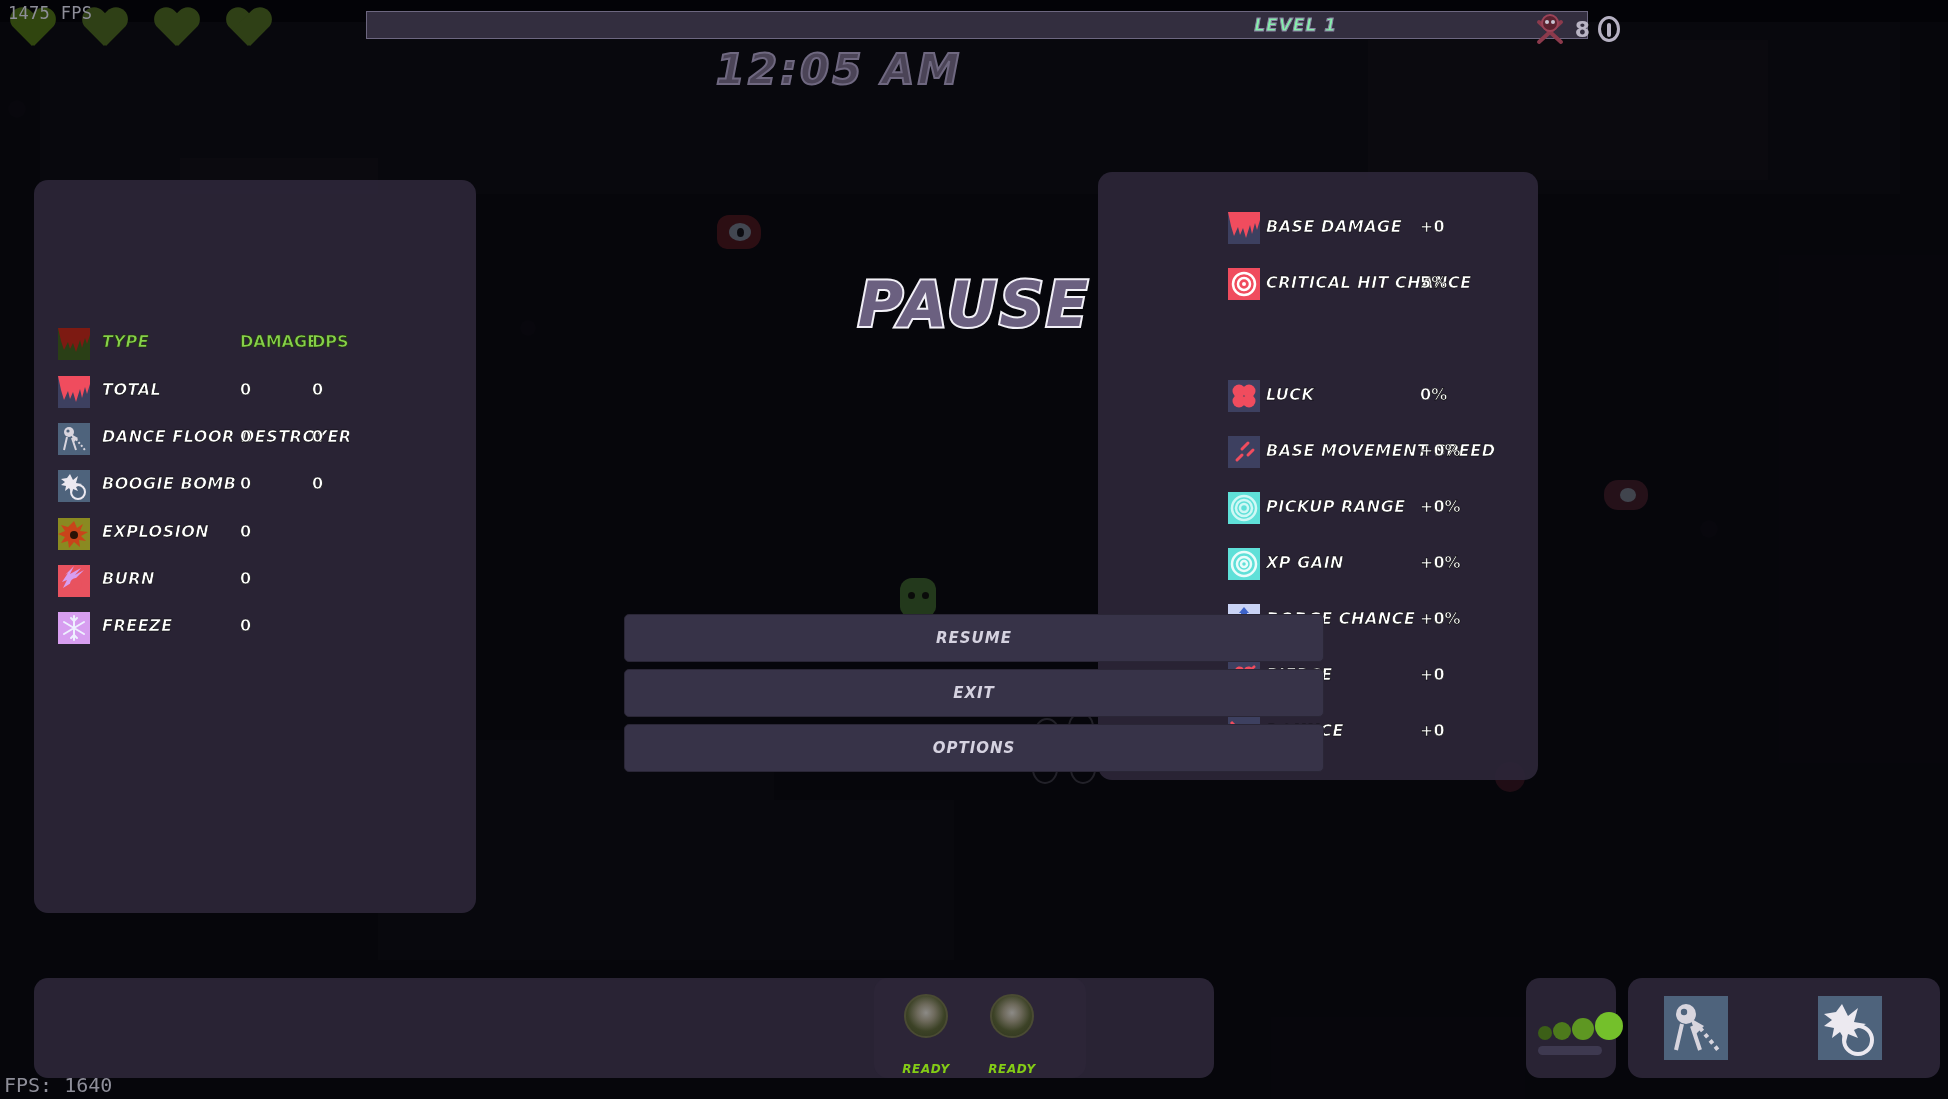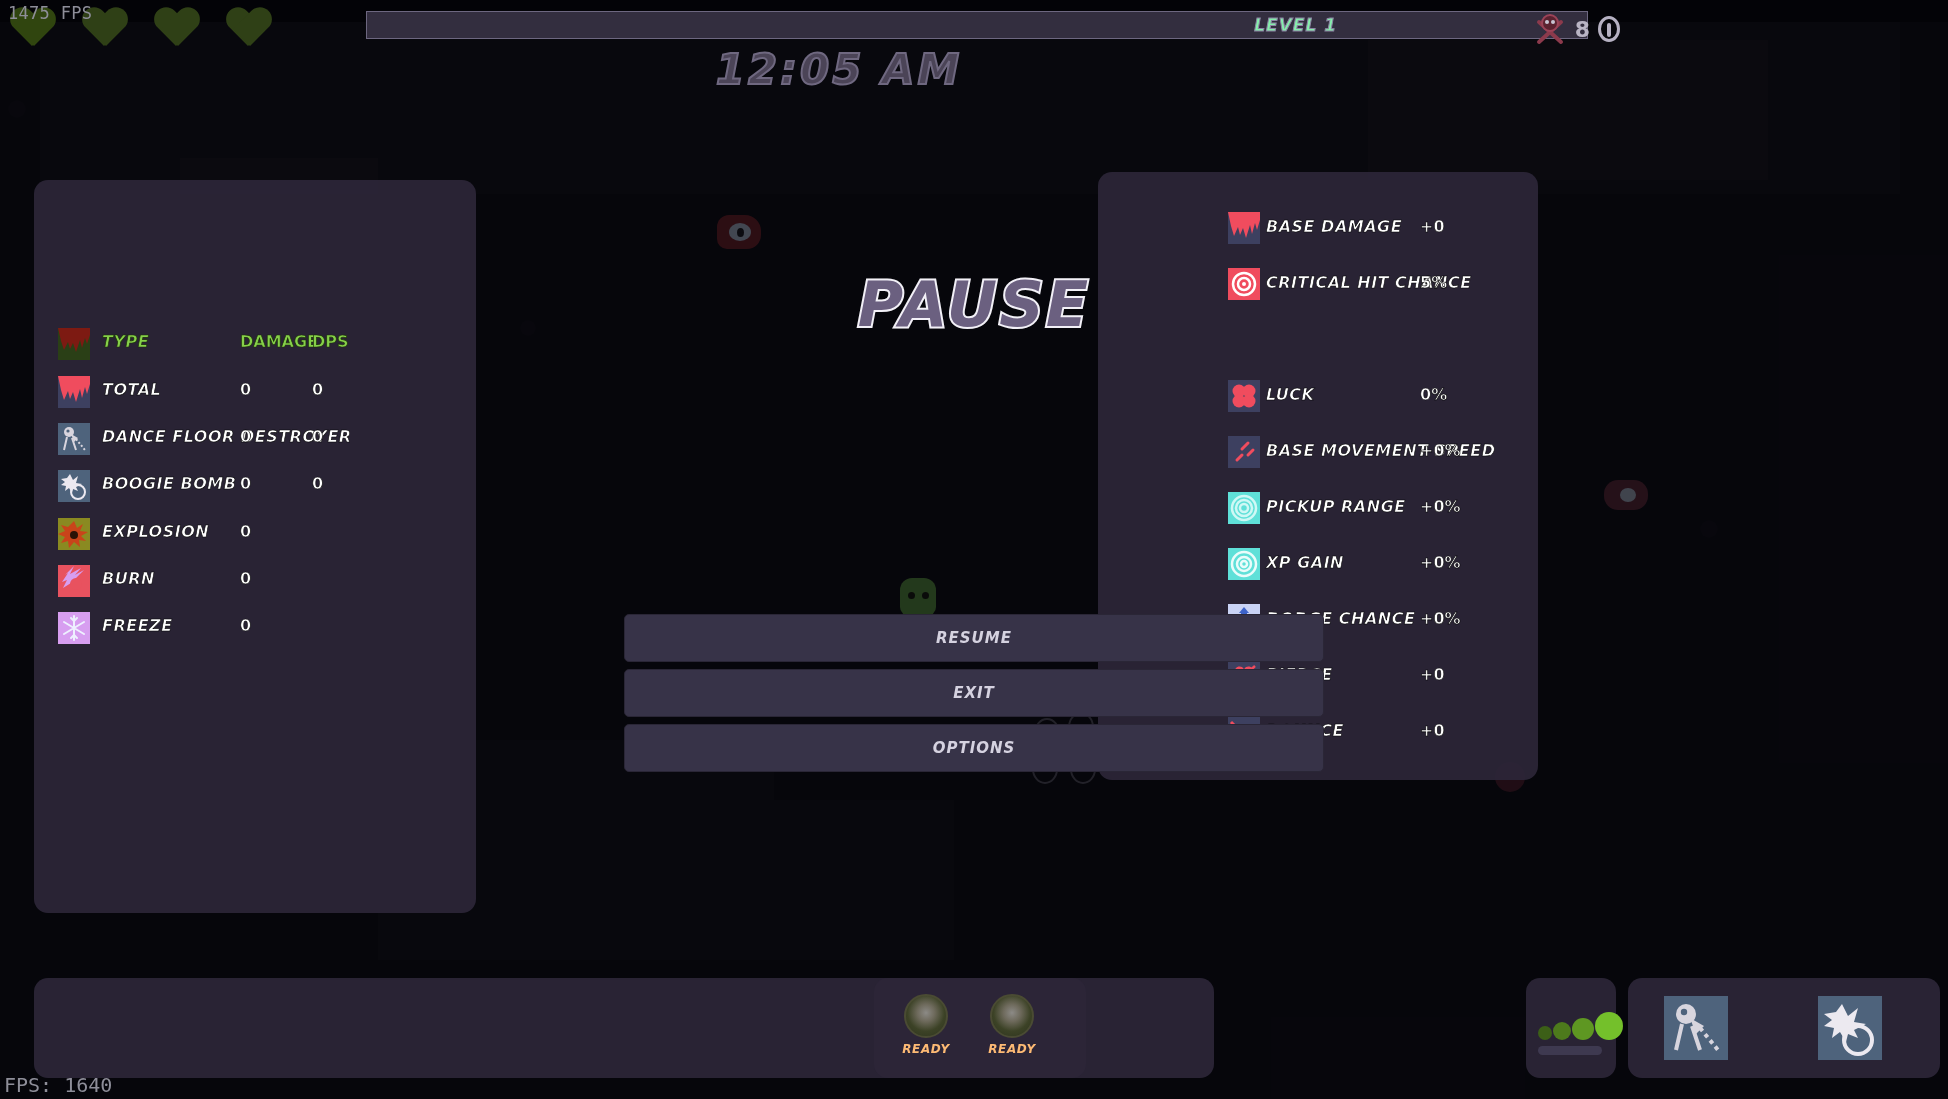--- a/index.html
+++ b/index.html
@@ -115,22 +115,22 @@
   .bb-abilities{ left:874px; top:978px; width:212px; height:100px; }
   .bb-xp{ left:1526px; top:978px; width:90px; height:100px; }
   .bb-weapons{ left:1628px; top:978px; width:312px; height:100px; }
 
   .ability{ position:absolute; top:16px; width:68px; text-align:center; }
   .ability .orb{
     width:44px; height:44px; margin:0 auto; border-radius:50%;
     background:radial-gradient(circle at 50% 42%, #8c8a86 0%, #6e6a5c 28%, #3c4226 60%, #2d331d 100%);
     border:2px solid #4a4b33;
   }
-  .ability .rdy{ margin-top:4px; font-size:12px; font-weight:bold; font-style:italic;
-                 color:#fdba74; letter-spacing:.6px; font-family:"DejaVu Sans", sans-serif; }
+  .ability .rdy{ margin-top:24px; font-size:12px; font-weight:bold; font-style:italic;
+                 color:#84cc16; letter-spacing:.6px; font-family:"DejaVu Sans", sans-serif; }
 
   .xp-dots{ position:absolute; left:12px; top:34px; display:flex; align-items:flex-end; gap:1px; }
   .xp-dot{ border-radius:50%; }
   .xp-track{ position:absolute; left:12px; top:68px; width:64px; height:9px;
              background:#3e3950; border-radius:5px; }
 
   .wslot{ position:absolute; top:18px; width:64px; height:64px; image-rendering:pixelated; }
 
   .fps-bot{ position:absolute; left:4px; bottom:2px; font-size:20px; color:#8e8e99;
             font-family:"DejaVu Sans Mono", monospace; }

